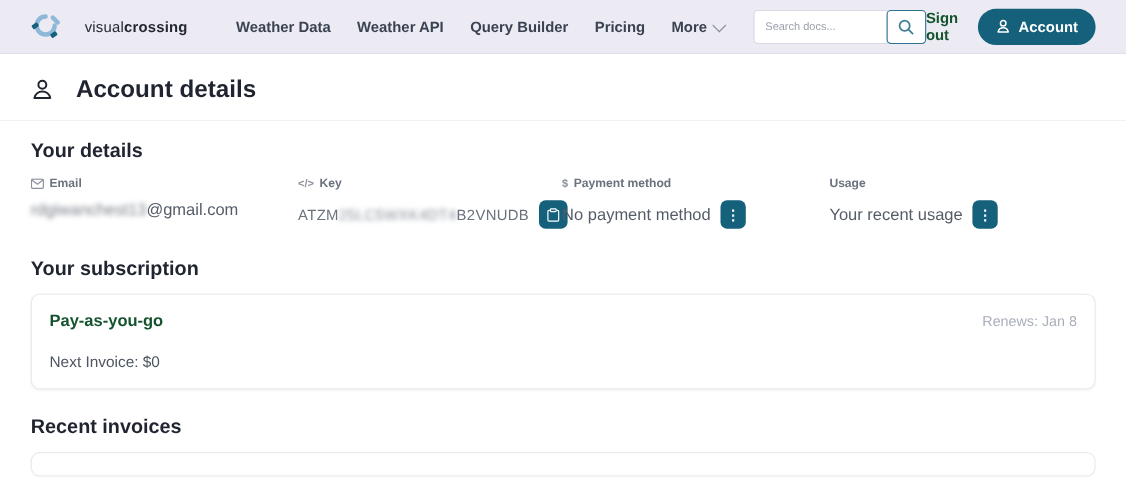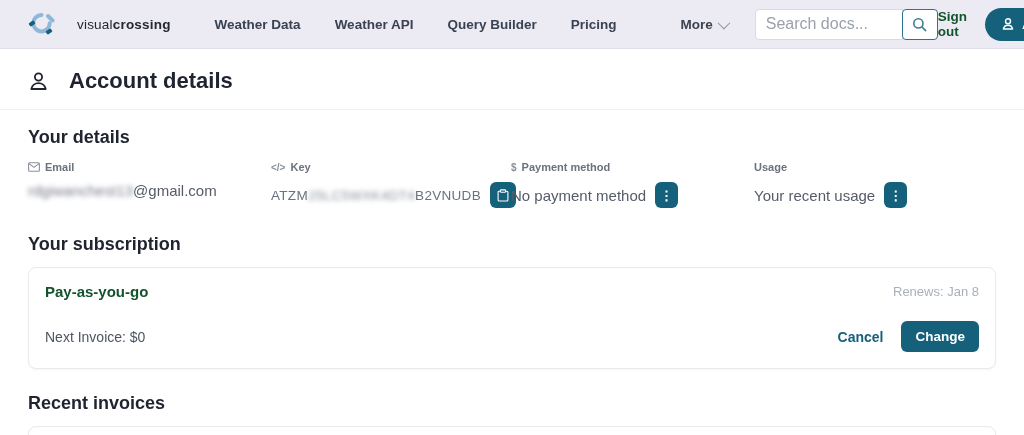--- a/index.html
+++ b/index.html
@@ -6,28 +6,28 @@
   html,body { width:1024px; height:435px; background:#ffffff;
     font-family:"Liberation Sans", sans-serif; overflow:hidden; }
 
   
   .navbar { height:49px; background:#ecebf3; border-bottom:1px solid #e0dfe9;
     display:flex; align-items:center; padding:0 28px; gap:0; }
   .brand { display:flex; align-items:center; gap:6px; cursor:pointer; }
   .brand-text { font-size:13.5px; color:#23282f; letter-spacing:.2px; }
   .brand-text .light { font-weight:400;margin-left:16px; }
   .brand-text .bold { font-weight:700; }
-  .nav-links { display:flex; align-items:flex-end; gap:34px; margin-left:44px; }
+  .nav-links { display:flex; align-items:flex-end; gap:24px; margin-left:44px; }
   .nav-link { font-size:13.5px; font-weight:700; color:#3a4252; cursor:pointer; white-space:nowrap; }
-  .nav-more { display:flex; align-items:center; gap:5px;margin-left:30px; }
+  .nav-more { display:flex; align-items:center; gap:5px; }
   .chev { width:9px; height:9px; border-right:1.5px solid #8a92a0; border-bottom:1.5px solid #8a92a0;
     transform:rotate(45deg) translateY(-2px); display:inline-block; }
   .search-wrap { display:flex; align-items:stretch; margin-left:28px; }
-  .search-input { width:148px; height:31px; border:1px solid #d9d9e3; border-radius:4px 0 0 4px;
-    background:#fff; padding:0 10px; font-size:16px; color:#555c68; outline:none;
+  .search-input { width:122px; height:31px; border:1px solid #d9d9e3; border-radius:4px 0 0 4px;
+    background:#fff; padding:0 10px; font-size:10px; color:#555c68; outline:none;
     font-family:"Liberation Sans", sans-serif; }
   .search-input::placeholder { color:#9aa1ab; }
   .search-btn { width:36px; height:31px; border:1px solid #2a7490; border-radius:4px;
     margin-left:-1px; background:#fff; display:flex; align-items:center; justify-content:center; cursor:pointer; }
   .nav-right { margin-left:auto; display:flex; align-items:center; gap:18px; }
   .signout { font-size:13.5px; font-weight:700; color:#14532d; cursor:pointer; }
   .account-btn { background:#15607a; color:#fff; border:none; border-radius:999px;
     height:33px; padding:0 16px; display:flex; align-items:center; gap:7px;
     font-size:13.5px; font-weight:700; cursor:pointer; font-family:"Liberation Sans", sans-serif; }
 
@@ -211,24 +211,20 @@
 
   <section class="subscription">
     <h2 class="section-h">Your subscription</h2>
     <div class="card sub-card">
       <div class="sub-row">
         <span class="plan-name">Pay-as-you-go</span>
         <span class="renews">Renews: Jan 8</span>
       </div>
       <div class="sub-row sub-row2">
         <span class="next-invoice">Next Invoice: $0</span>
-        <span class="sub-actions">
-          <span class="cancel-link">Cancel</span>
-          <button class="change-btn">Change</button>
-        </span>
       </div>
     </div>
   </section>
 
   <section class="invoices">
     <h2 class="section-h">Recent invoices</h2>
     <div class="card inv-card">
       
       
     </div>

